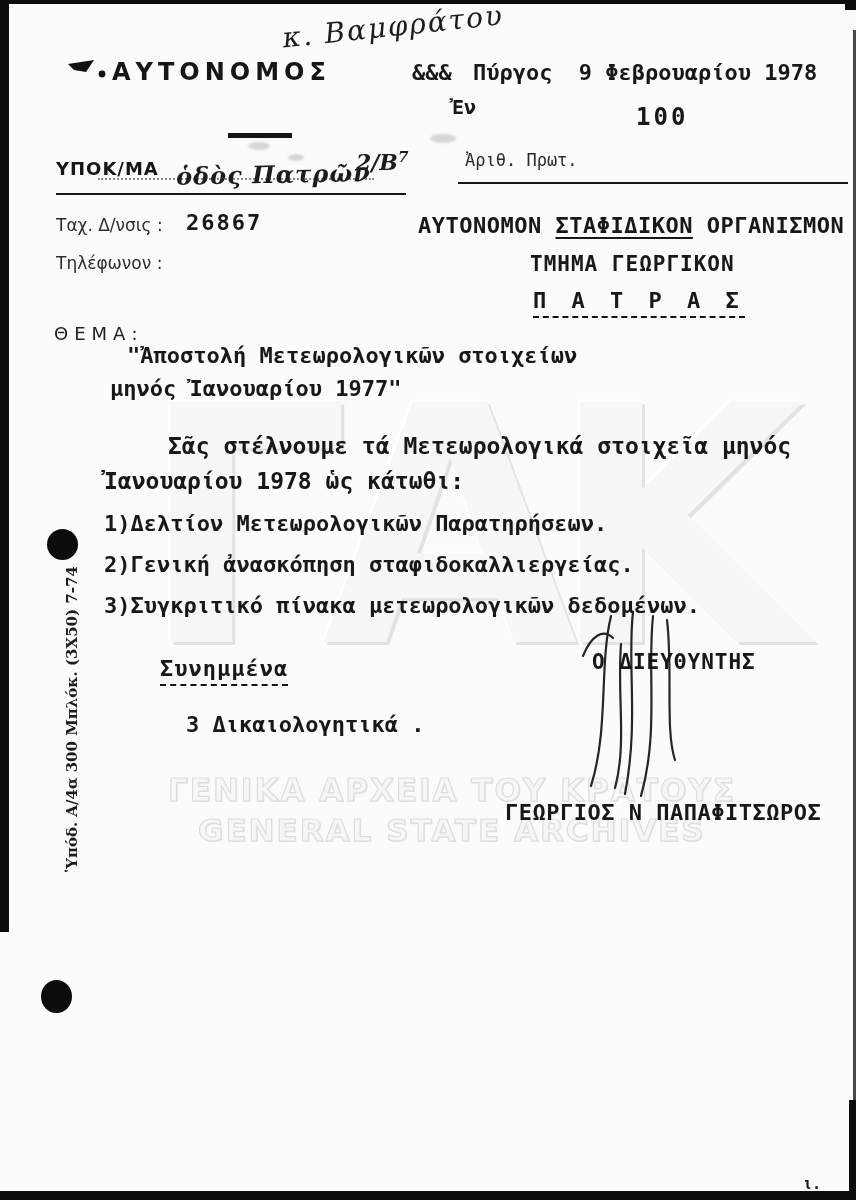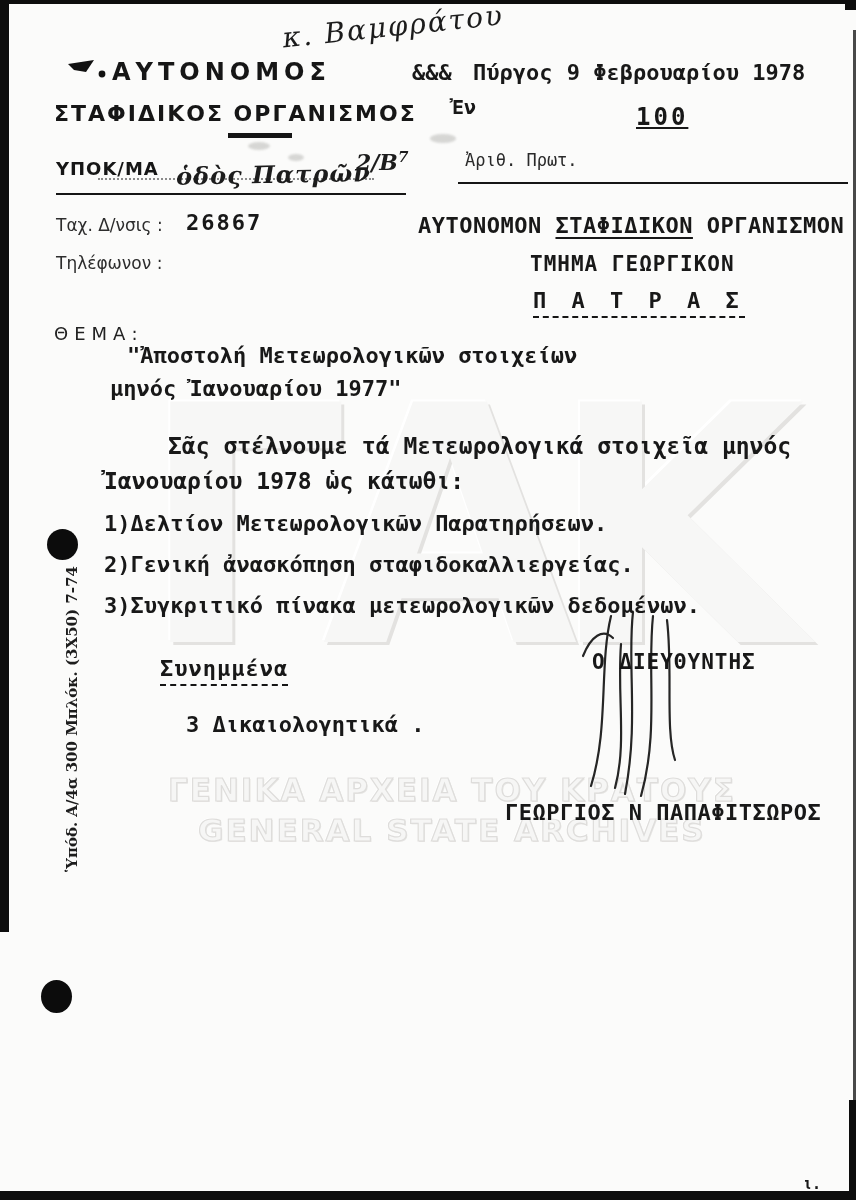--- a/index.html
+++ b/index.html
@@ -39,30 +39,29 @@
 
   <div class="abs hand" style="left:282px;top:10px;font-size:28px;transform:rotate(-6deg);letter-spacing:2px;">κ. Βαμφράτου</div>
 
   <span class="abs" style="left:68px;top:60px;">
     <svg width="42" height="24" viewBox="0 0 42 24">
       <polygon points="0,4 26,0 18,12 6,10" fill="#111"></polygon>
       <circle cx="34" cy="14" r="3.4" fill="#111"></circle>
     </svg>
   </span>
   <div class="abs sans" style="left:112px;top:58px;font-size:24px;font-weight:bold;letter-spacing:5px;">ΑΥΤΟΝΟΜΟΣ</div>
-  <div class="abs sans" style="left:54px;top:101px;font-size:22px;font-weight:bold;letter-spacing:2px;">ΣΤΑΦΙΔΙΚΟΣ ΟΡΓΑΝΙΣΜΟΣ</div>
   <div class="abs rule" style="left:228px;top:133px;width:64px;height:5px;"></div>
 
   <div class="abs mono" style="left:412px;top:60px;font-size:22px;white-space:nowrap;">
     <span>&amp;&amp;&amp;</span>
     <span style="margin-left:8px;">Πύργος</span>
-    <span style="margin-left:1px;">9 Φεβρουαρίου 1978</span>
+    <span style="margin-left:13px;">9 Φεβρουαρίου 1978</span>
   </div>
   <div class="abs mono" style="left:452px;top:95px;font-size:20px;">Ἐν</div>
-  <div class="abs mono" style="left:636px;top:103px;font-size:24px;letter-spacing:3px;text-decoration:underline;">100</div>
+  <div class="abs mono" style="left:636px;top:103px;font-size:24px;letter-spacing:3px;">100</div>
   <div class="abs mono" style="left:465px;top:150px;font-size:17px;font-weight:normal;color:#2a2a2a;">Ἀριθ. Πρωτ.</div>
   <div class="abs rule" style="left:458px;top:182px;width:390px;height:2px;"></div>
 
   <div class="abs sans" style="left:56px;top:158px;font-size:18px;font-weight:bold;letter-spacing:1px;">ΥΠΟΚ/ΜΑ</div>
   <div class="abs dotted-rule" style="left:98px;top:178px;width:276px;"></div>
   <div class="abs hand" style="left:176px;top:160px;font-size:24px;font-weight:bold;transform:rotate(-1deg);letter-spacing:1px;">ὁδὸς Πατρῶν</div>
   <div class="abs hand" style="left:356px;top:148px;font-size:22px;font-weight:bold;">
     <span>2/Β</span><sup style="font-size:15px;">7</sup>
   </div>
   <div class="abs rule" style="left:56px;top:193px;width:350px;height:2px;"></div>

